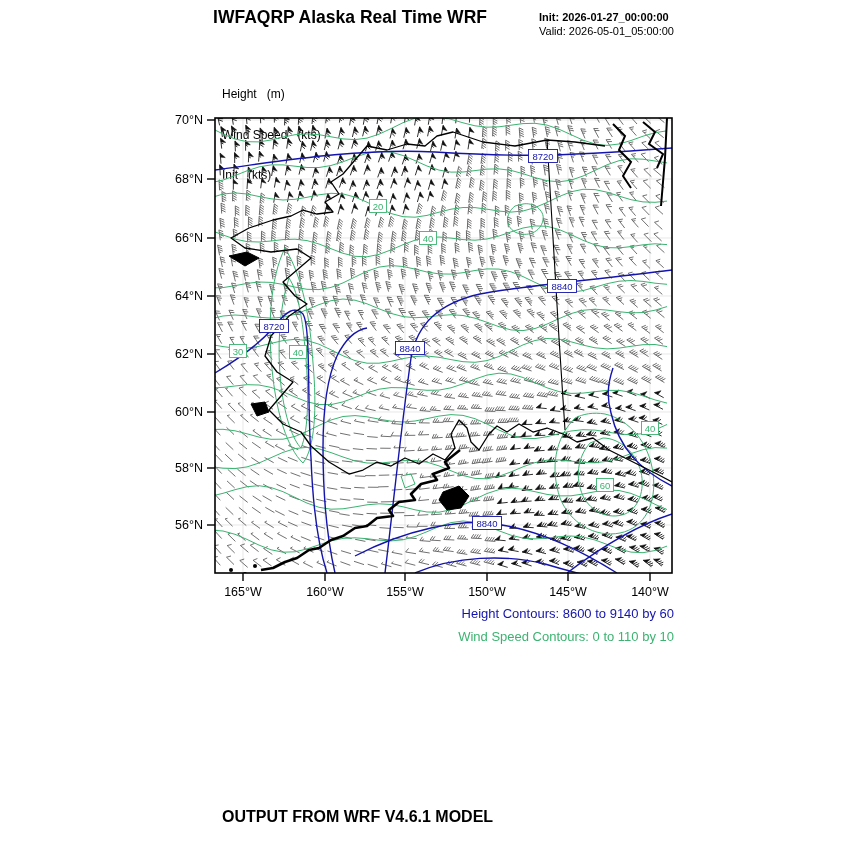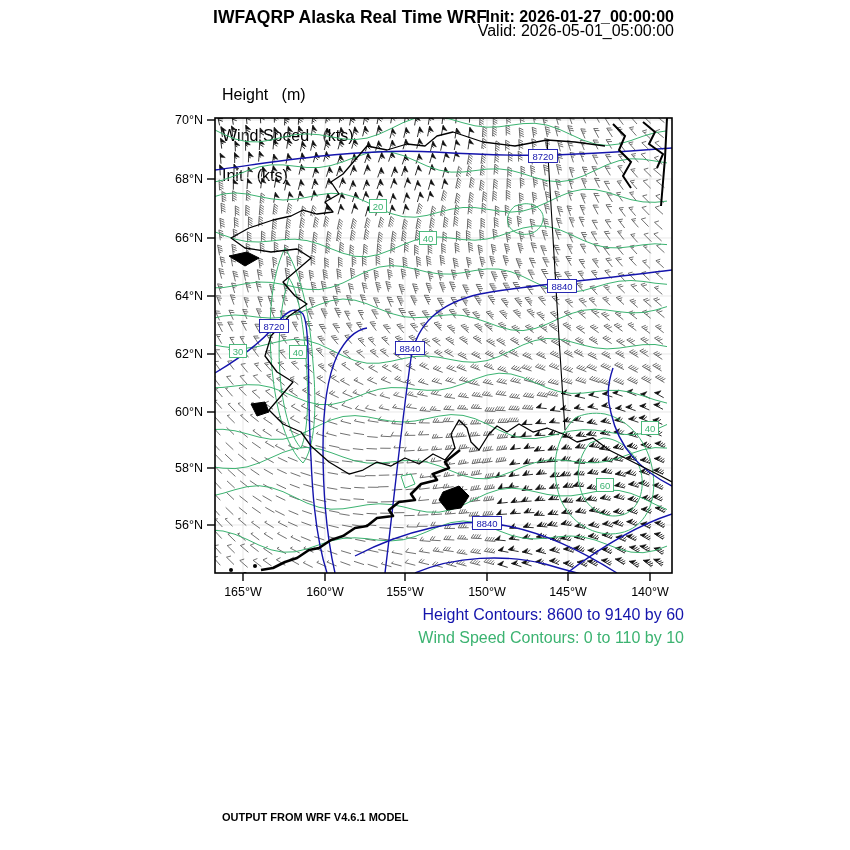--- a/index.html
+++ b/index.html
@@ -1,29 +1,29 @@
 <!DOCTYPE html>
 <html><head>
 <meta charset="utf-8">
 <style>
   html,body{margin:0;padding:0;background:#fff;}
   .page{position:relative;width:850px;height:838px;background:#fff;overflow:hidden;
         font-family:"Liberation Sans",sans-serif;color:#000;}
   .title{position:absolute;top:7px;left:350px;transform:translateX(-50%);
          font-size:17.5px;font-weight:bold;white-space:nowrap;}
-  .stamp{position:absolute;top:10px;right:176px;text-align:right;font-size:16px;line-height:14px;}
+  .stamp{position:absolute;top:10px;right:176px;text-align:left;font-size:11px;line-height:14px;}
   .stamp-init{font-weight:bold;}
-  .legend{position:absolute;top:61px;left:222px;font-size:16px;line-height:13.5px;white-space:pre;}
+  .legend{position:absolute;top:61px;left:222px;font-size:12px;line-height:13.5px;white-space:pre;}
   #map-wrap{position:absolute;left:215px;top:118px;width:457px;height:455px;}
   #map-svg{overflow:visible;display:block;}
   #map-svg text{font-family:"Liberation Sans",sans-serif;}
-  .cap{position:absolute;right:166px;font-size:16px;white-space:nowrap;}
+  .cap{position:absolute;right:176px;font-size:13px;white-space:nowrap;}
   .cap-h{top:606px;color:#1414ac;}
   .cap-w{top:629px;color:#3cb371;}
-  .footer{position:absolute;left:222px;top:810px;font-size:11px;font-weight:bold;line-height:14px;}
+  .footer{position:absolute;left:222px;top:810px;font-size:16px;font-weight:bold;line-height:14px;}
 </style>
 </head>
 <body>
 
 <div class="page">
 
   <div class="title">IWFAQRP Alaska Real Time WRF</div>
 
   <div class="stamp">
     <div class="stamp-init">Init: 2026-01-27_00:00:00</div>

